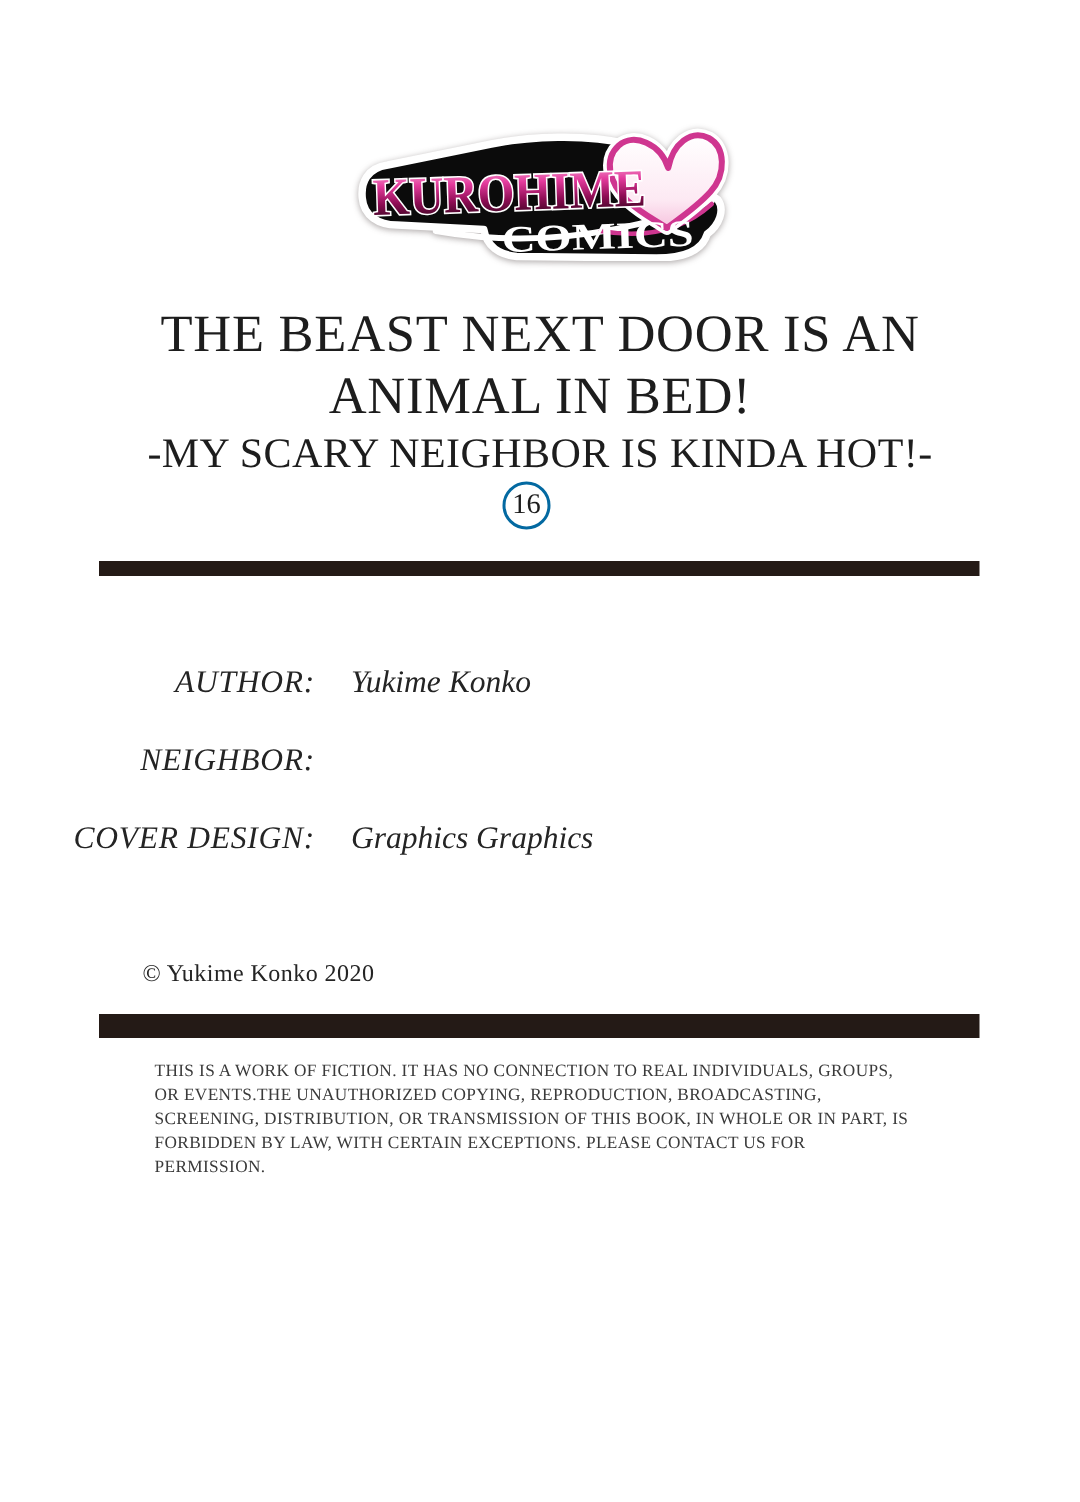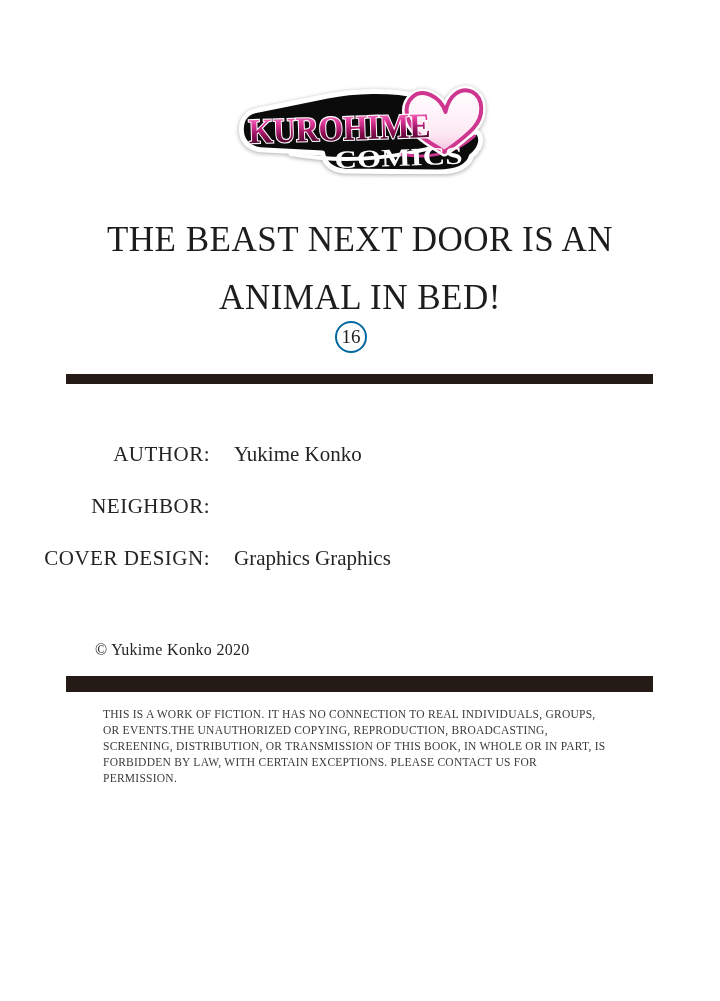--- a/index.html
+++ b/index.html
@@ -19,39 +19,39 @@
   .logo-svg{filter:drop-shadow(0 1px 2px rgba(70,60,60,0.45));}
   .logo-brand-text{
     font-family:"Liberation Serif", serif;
     font-weight:bold;
   }
   
   .title-block{
     position:absolute;top:202px;left:0;width:720px;text-align:center;
   }
   .book-title{
-    font-size:35px;line-height:41px;font-weight:normal;margin:17px;
+    font-size:35px;line-height:41px;font-weight:normal;margin:0;
     letter-spacing:0.5px;color:#1d1d1d;
   }
   .book-subtitle{
     font-size:28px;line-height:34px;margin:2px 0 0 0;font-weight:normal;
     letter-spacing:0.3px;color:#1d1d1d;
   }
   .volume-badge{
     position:absolute;top:321px;left:335px;
     width:28px;height:28px;border:2px solid #0369a1;border-radius:50%;
     display:flex;align-items:center;justify-content:center;
     font-size:19px;color:#1d1d1d;background:#fff;
   }
   
   .bar{position:absolute;left:66px;width:587px;background:#241a16;}
   .bar-top{top:374px;height:10px;}
   .bar-bottom{top:676px;height:16px;}
   
-  .credits{position:absolute;top:441px;left:0;width:708px;}
+  .credits{position:absolute;top:441px;left:0;width:708px;font-style:italic;}
   .credit-row{
     display:flex;align-items:baseline;
     margin-bottom:26px;font-size:21px;line-height:26px;color:#242424;
   }
   .credit-label{width:210px;text-align:right;flex:0 0 210px;letter-spacing:0.5px;}
   .credit-value{margin-left:24px;text-align:left;}
   .copyright{
     position:absolute;top:641px;left:95px;
     font-size:16px;color:#242424;letter-spacing:0.3px;
   }
@@ -103,20 +103,21 @@
       <path d="M 213,28 C 208,12 190,4 180,13 C 170,22 173,38 186,50 C 196,59 205,63 212,68 C 220,62 232,54 241,44 C 252,32 251,14 240,8 C 228,2 216,12 213,28 Z" fill="url(#hgrad)" stroke="#cf3690" stroke-width="4" stroke-linejoin="round"></path>
 
       <text class="logo-brand-text" x="16" y="56" font-size="35" textLength="182" lengthAdjust="spacingAndGlyphs" fill="url(#kgrad)" stroke="#ffffff" stroke-width="2.2" paint-order="stroke" transform="rotate(-2 110 45)">KUROHIME</text>
       <text class="logo-brand-text" x="102" y="82" font-size="25" textLength="128" lengthAdjust="spacingAndGlyphs" fill="#ffffff" transform="rotate(-2 165 75)">COMICS</text>
     </svg>
   </div>
 
   <div class="title-block">
     <div class="book-title">THE BEAST NEXT DOOR IS AN</div>
     <div class="book-title">ANIMAL IN BED!</div>
+    <div class="book-subtitle">-MY SCARY NEIGHBOR IS KINDA HOT!-</div>
   </div>
 
   <div class="volume-badge">
     <span>16</span>
   </div>
 
   <div class="bar bar-top"></div>
 
   <div class="credits">
     <div class="credit-row">

